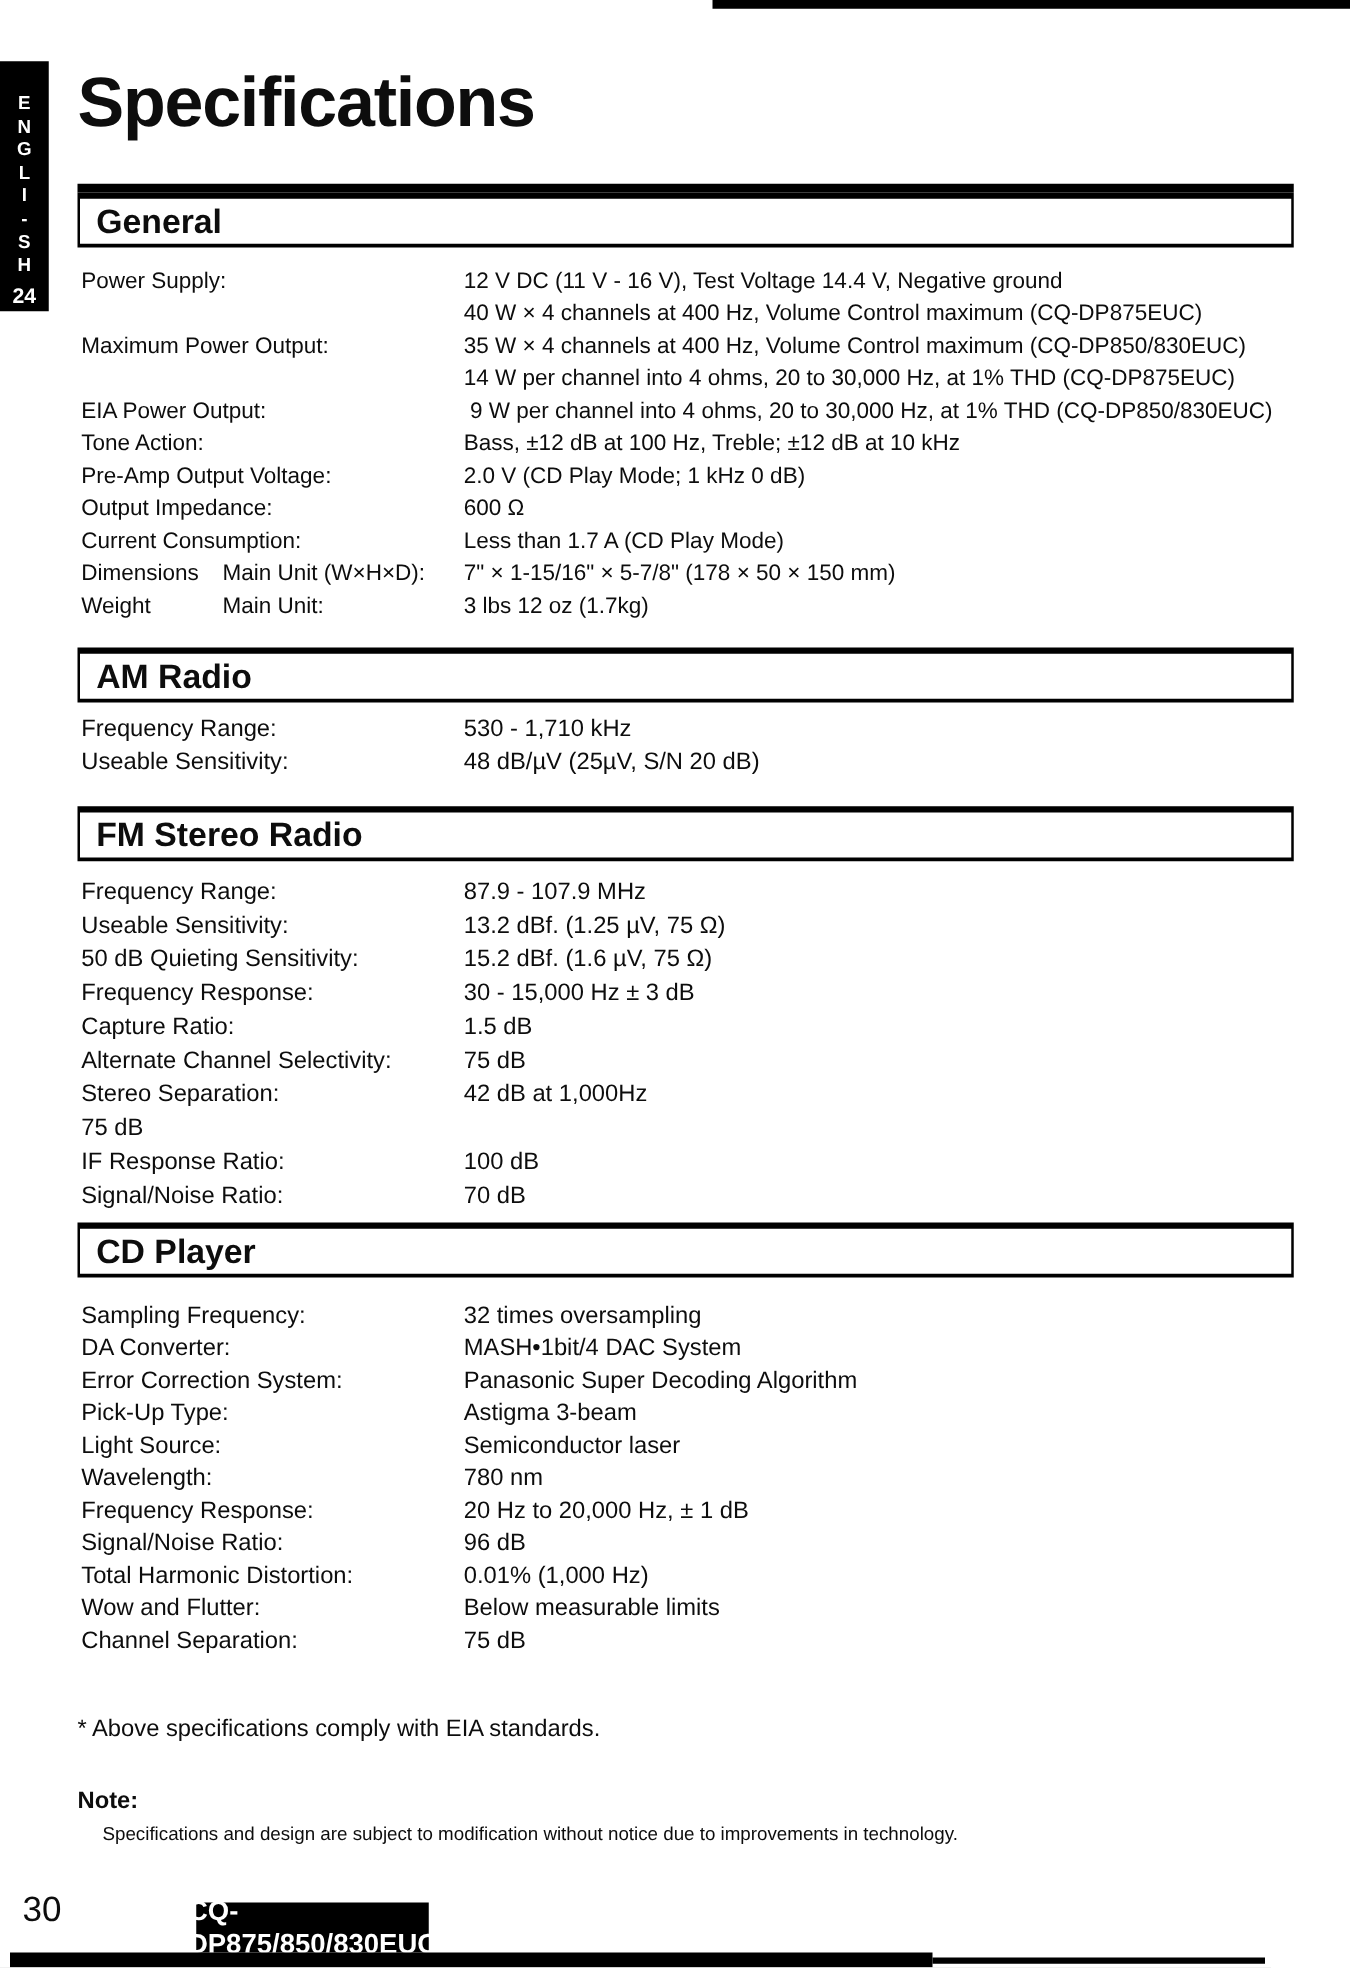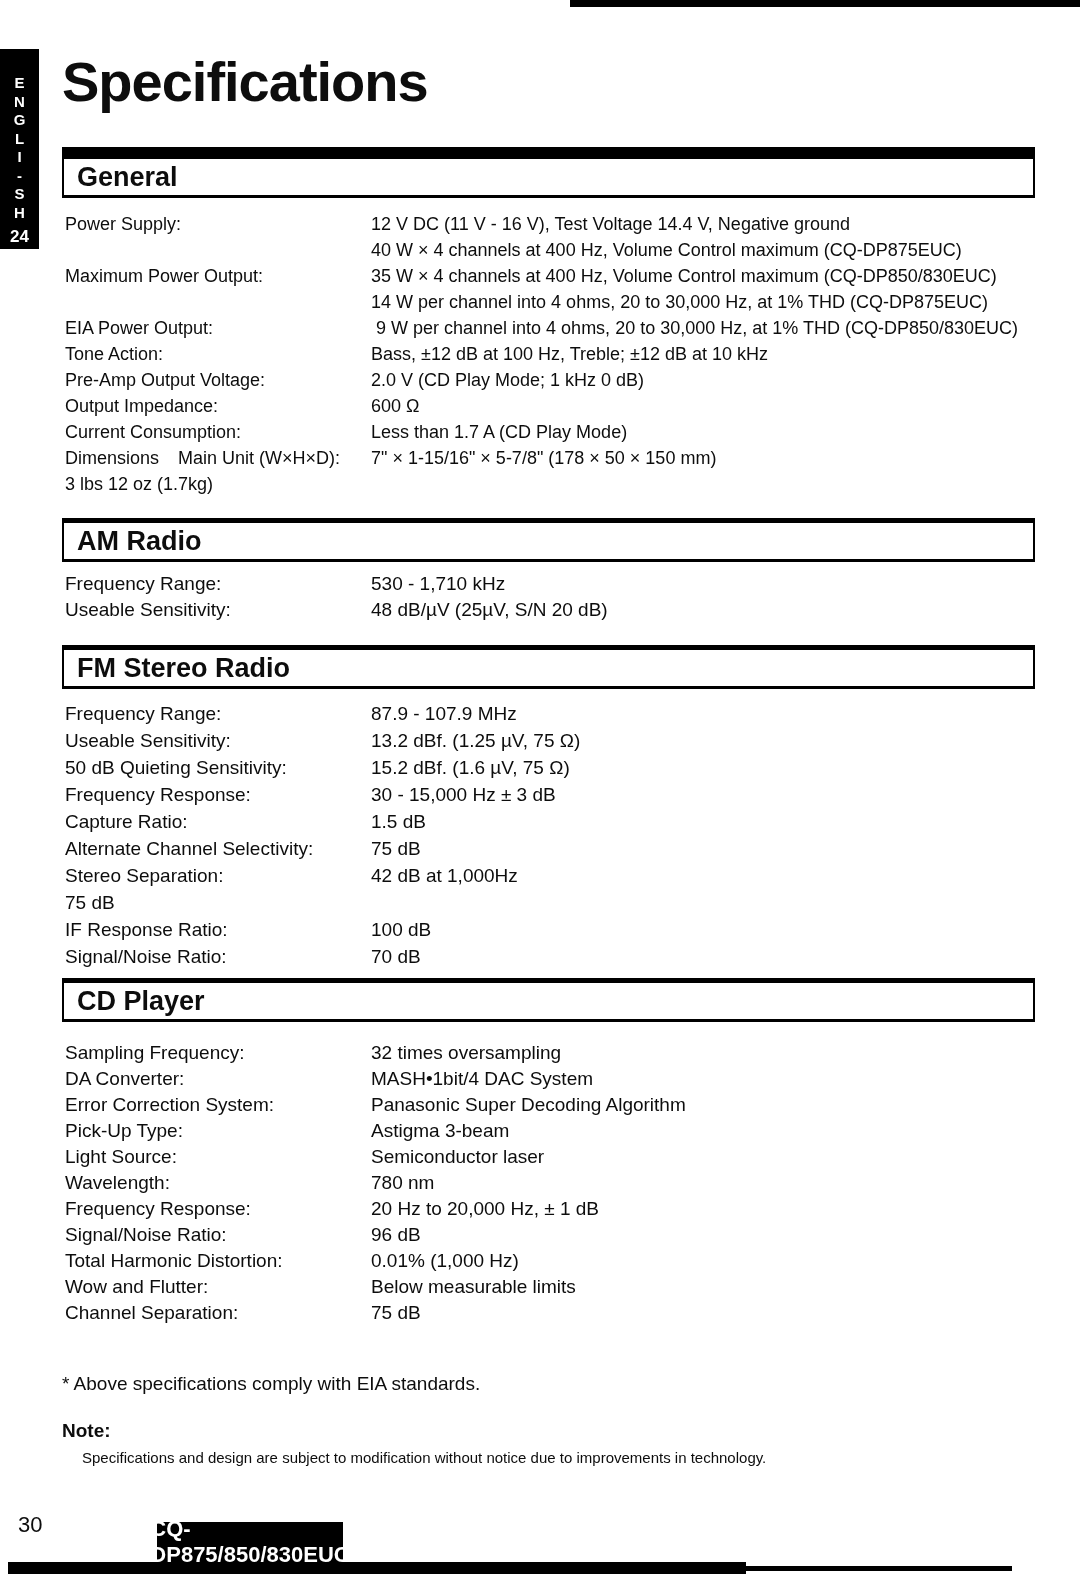--- a/index.html
+++ b/index.html
@@ -28,23 +28,23 @@
   .mt-cd{margin-top:8px;}
   .spec-rows{margin:13px 0 0 3px;font-size:18px;line-height:26px;}
   .spec-rows.s-am{margin-top:9px;font-size:19px;}
   .spec-rows.s-fm{margin-top:11px;font-size:19px;line-height:27px;}
   .spec-rows.s-cd{margin-top:18px;font-size:19px;}
   .spec-row{display:flex;align-items:flex-end;}
   .spec-label{flex:0 0 306px;position:relative;}
   .lab-sub{position:absolute;left:113px;white-space:nowrap;}
   .spec-value{flex:1;}
   .footnote{margin-top:47px;font-size:19px;}
-  .note-label{margin-top:22px;font-size:19px;font-weight:bold;line-height:27px;}
+  .note-label{margin-top:32px;font-size:19px;font-weight:bold;line-height:27px;}
   .note-body{font-size:15px;line-height:27px;margin-left:20px;}
-  .page-num{position:absolute;left:18px;top:1512px;font-size:22px;}
+  .page-num{position:absolute;left:18px;top:1512px;font-size:28px;}
   .model-badge{
     position:absolute;left:157px;top:1522px;width:186px;height:40px;background:#000;
     color:#fff;display:flex;align-items:center;justify-content:center;
     font-size:22px;font-weight:bold;letter-spacing:0;
   }
   .bottom-bar-1{position:absolute;left:8px;top:1562px;width:738px;height:12px;background:#000;}
   .bottom-bar-2{position:absolute;left:746px;top:1566px;width:266px;height:5px;background:#000;}
 </style>
 </head>
 <body>
@@ -110,20 +110,21 @@
             <div>Less than 1.7 A (CD Play Mode)</div>
           </span>
         </div>
         <div class="spec-row">
           <span class="spec-label"><span>Dimensions</span><span class="lab-sub">Main Unit (W×H×D):</span></span>
           <span class="spec-value">
             <div>7" × 1-15/16" × 5-7/8" (178 × 50 × 150 mm)</div>
           </span>
         </div>
         <div class="spec-row">
+          <span class="spec-label"><span>Weight</span><span class="lab-sub">Main Unit:</span></span>
           <span class="spec-value">
             <div>3 lbs 12 oz (1.7kg)</div>
           </span>
         </div>
       </div>
 
     <div class="sec-head mt-am">
       <span>AM Radio</span>
     </div>
     <div class="spec-rows s-am">

